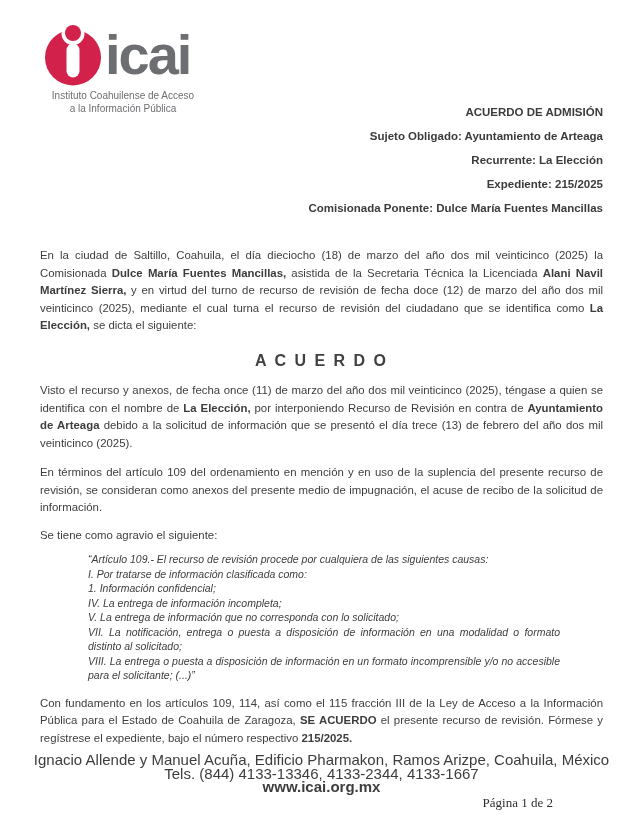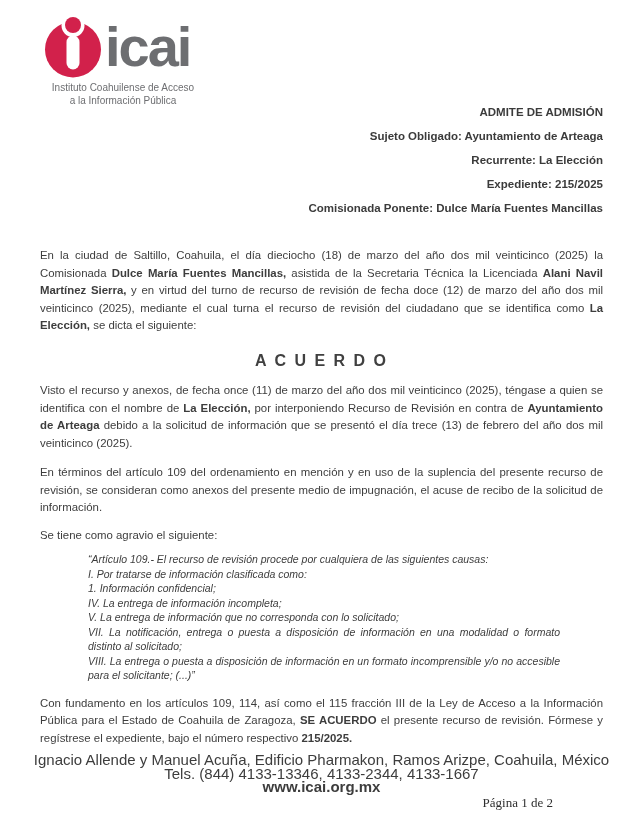--- a/index.html
+++ b/index.html
@@ -8,21 +8,21 @@
     width:643px; height:833px;
     font-family:"Liberation Sans", sans-serif;
     color:#3d3d3d;
     position:relative;
     overflow:hidden;
   }
   .page { position:relative; width:643px; height:833px; background:#fff; }
 
   
   .header-section { position:relative; height:225px; }
-  .logo { position:absolute; left:44px; top:14px; width:160px; }
+  .logo { position:absolute; left:44px; top:22px; width:160px; }
   .logo-row { display:flex; align-items:flex-end; }
   .logo-icon { width:58px; height:64px; flex:0 0 auto; }
   .brand {
     font-size:56px; font-weight:bold; color:#6d6e71;
     line-height:62px; letter-spacing:-2px; margin-left:3px;
   }
   .tagline {
     margin-top:4px; text-align:center;
     font-size:10px; line-height:12.5px; color:#6d6e71; width:158px;
   }
@@ -75,21 +75,21 @@
         </svg>
         <span class="brand">icai</span>
       </div>
       <div class="tagline">
         <div>Instituto Coahuilense de Acceso</div>
         <div>a la Información Pública</div>
       </div>
     </div>
 
     <div class="case-info">
-      <div>ADMITE DE ADMISIÓN</div>
+      <div>ACUERDO DE ADMISIÓN</div>
       <div>
           <div>Sujeto Obligado: Ayuntamiento de Arteaga</div>
           <div>Recurrente: La Elección</div>
           <div>Expediente: 215/2025</div>
           <div>Comisionada Ponente: Dulce María Fuentes Mancillas</div>
         </div>
     </div>
 
   </div>
 

